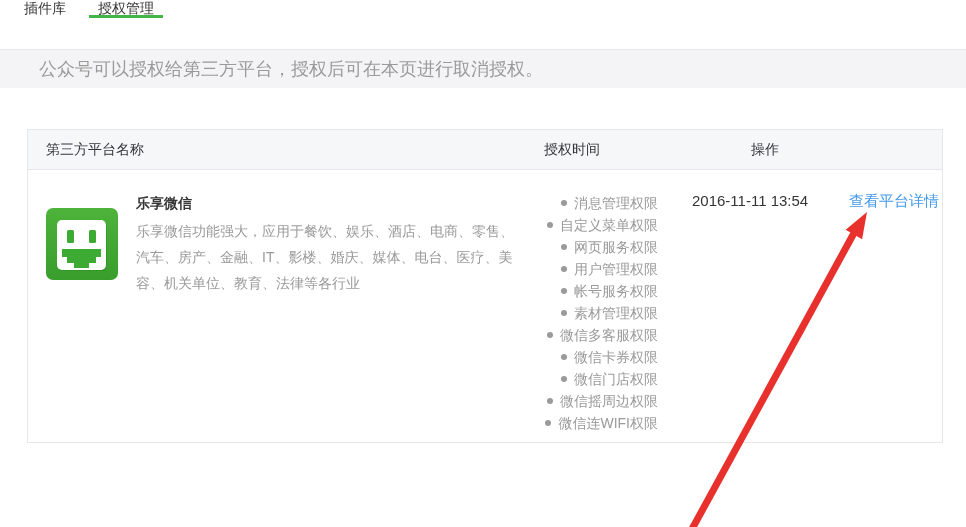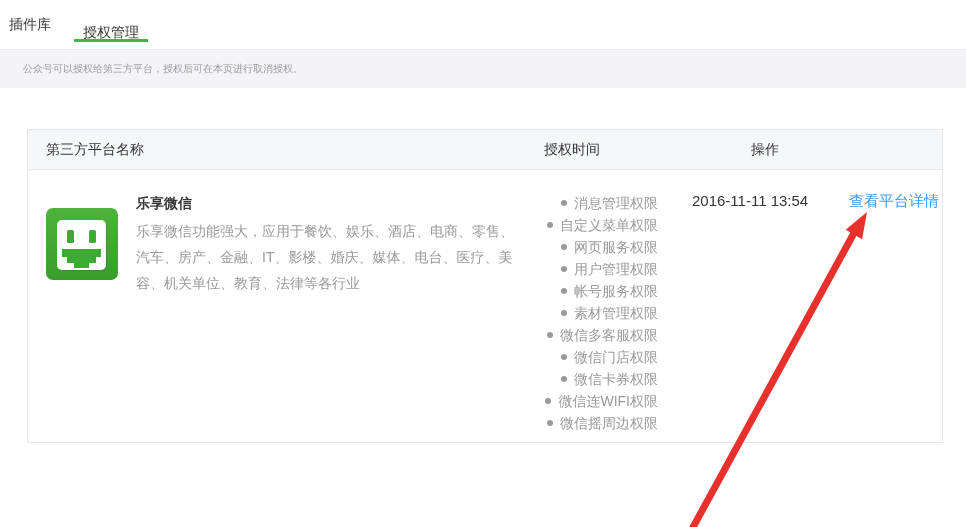--- a/index.html
+++ b/index.html
@@ -2,28 +2,28 @@
 <html><head>
 <meta charset="utf-8">
 <style>
   * { margin:0; padding:0; box-sizing:border-box; }
   html,body { width:966px; height:527px; background:#fff; overflow:hidden;
     font-family:"Liberation Sans","DejaVu Sans",sans-serif; }
   body { position:relative; }
 
   
   .tabbar { height:50px; border-bottom:1px solid #e7e7eb; display:flex;
-    align-items:center; background:#fff; }
+    align-items:flex-start; padding-left:15px; background:#fff; }
   .tab { display:flex; align-items:center; padding:0 9px; margin-right:14px;
     font-size:14px; color:#353535; cursor:pointer; }
-  .tab.active { box-shadow: inset 0 -3px 0 0 #44b549; margin-top: 16px; }
+  .tab.active { box-shadow: inset 0 -3px 0 0 #44b549; }
 
   
   .notice { height:38px; background:#f4f4f7; display:flex; align-items:center;
-    padding-left:23px; font-size:10px; color:#9a9a9a; }
+    padding-left:39px; font-size:18px; color:#9a9a9a; }
 
   
   .auth-table { margin:41px 23px 12px 27px; width:916px;
     border:1px solid #e7e7eb; }
   .thead, .trow { display:grid; grid-template-columns:508px 148px 162px 1fr; }
   .thead { background:#f6f7f9; border-bottom:1px solid #e7e7eb; height:40px;
     align-items:center; font-size:14px; color:#35353a; }
   .th-name { padding-left:18px; }
   .th-time { padding-left:8px; }
   .th-action { text-align:center; }
@@ -102,24 +102,24 @@
     </div>
 
     <ul class="perm-list">
         <li class="perm-item"><span class="perm-dot"></span><span>消息管理权限</span></li>
         <li class="perm-item"><span class="perm-dot"></span><span>自定义菜单权限</span></li>
         <li class="perm-item"><span class="perm-dot"></span><span>网页服务权限</span></li>
         <li class="perm-item"><span class="perm-dot"></span><span>用户管理权限</span></li>
         <li class="perm-item"><span class="perm-dot"></span><span>帐号服务权限</span></li>
         <li class="perm-item"><span class="perm-dot"></span><span>素材管理权限</span></li>
         <li class="perm-item"><span class="perm-dot"></span><span>微信多客服权限</span></li>
+        <li class="perm-item"><span class="perm-dot"></span><span>微信卡券权限</span></li>
         <li class="perm-item"><span class="perm-dot"></span><span>微信门店权限</span></li>
-        <li class="perm-item"><span class="perm-dot"></span><span>微信卡券权限</span></li>
+        <li class="perm-item"><span class="perm-dot"></span><span>微信摇周边权限</span></li>
         <li class="perm-item"><span class="perm-dot"></span><span>微信连WIFI权限</span></li>
-        <li class="perm-item"><span class="perm-dot"></span><span>微信摇周边权限</span></li>
       </ul>
 
     <div class="time-cell">2016-11-11 13:54</div>
 
     <div class="action-cell">
       <a class="action-link">查看平台详情</a>
     </div>
   </div>
 </div>
 

